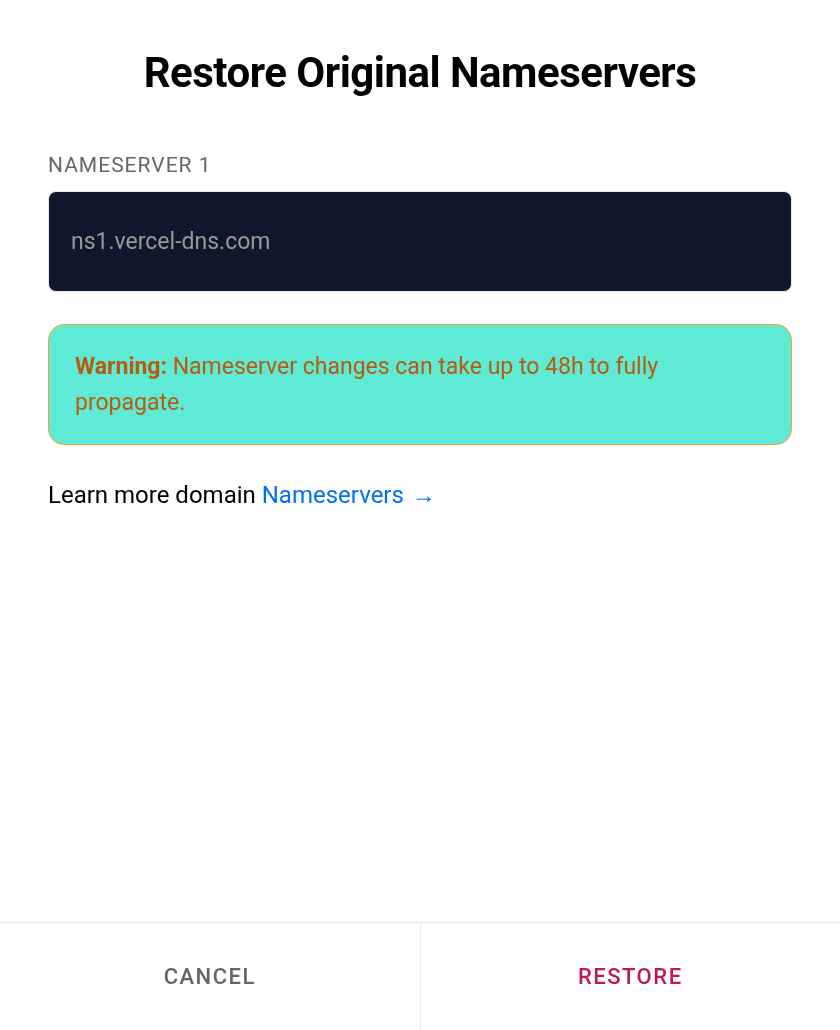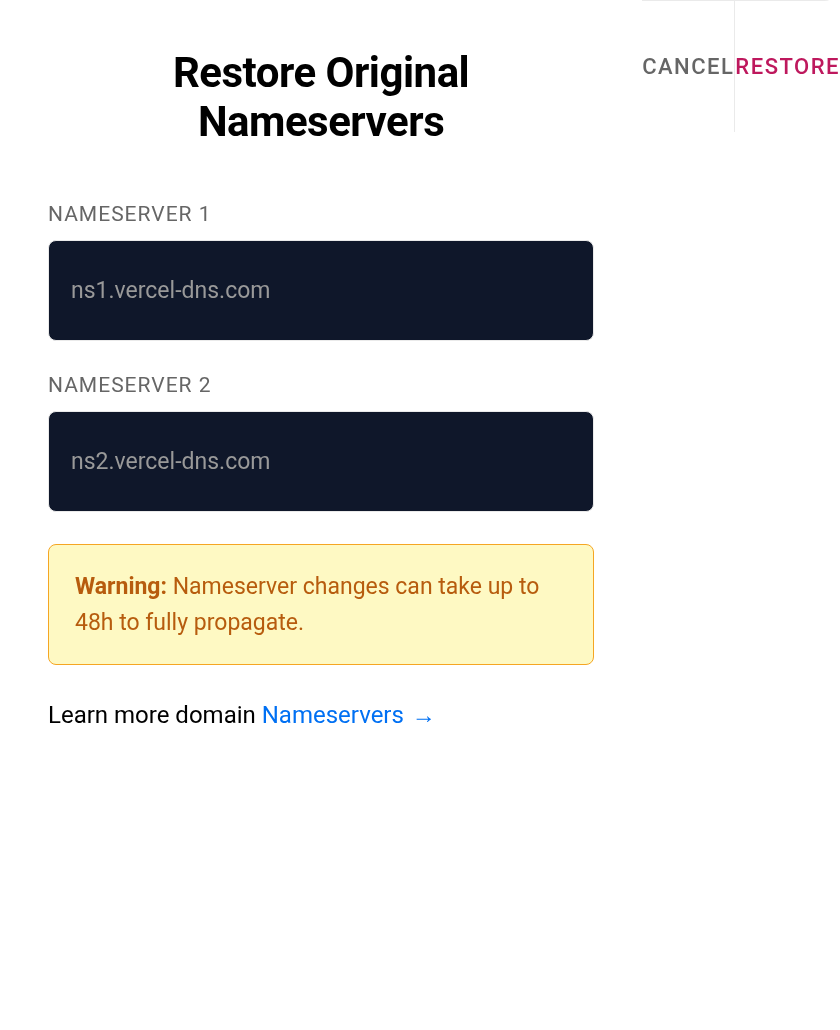--- a/index.html
+++ b/index.html
@@ -12,20 +12,21 @@
       background: #ffffff;
       width: 840px;
       height: 1030px;
       display: flex;
       flex-direction: column;
     }
     .dialog {
       background: #ffffff;
       border-radius: 16px;
       display: flex;
+      flex-direction: column;
       height: 100%;
       overflow: hidden;
     }
     .content {
       padding: 48px 48px 40px 48px;
       flex: 1;
     }
     .title {
       font-size: 42px;
       font-weight: 700;
@@ -54,23 +55,23 @@
       background: #0f172a;
       border: 1px solid #eaeaea;
       border-radius: 8px;
       font-family: inherit;
       outline: none;
     }
     .field-input::placeholder {
       color: #999999;
     }
     .warning-box {
-      background: #fef9c3;
+      background: #5eead4;
       border: 1px solid #f5a623;
-      border-radius: 8px;
+      border-radius: 16px;
       padding: 24px 26px;
       margin-top: 12px;
       margin-bottom: 36px;
     }
     .warning-text {
       font-size: 23px;
       color: #b75c0e;
       line-height: 1.55;
     }
     .warning-text p {
@@ -92,21 +93,21 @@
       cursor: pointer;
       text-align: right;
     }
     .arrow {
       color: #0070f3;
       margin-left: 2px;
     }
     .footer {
       display: flex;
       border-top: 1px solid #eaeaea;
-      height: 132px;
+      height: 108px;
     }
     .footer-btn {
       flex: 1;
       background: transparent;
       border: none;
       font-size: 22px;
       font-weight: 500;
       letter-spacing: 1.5px;
       cursor: pointer;
       font-family: inherit;
@@ -127,24 +128,20 @@
 
 <div class="dialog">
   <div class="content">
     <h1 class="title">Restore Original Nameservers</h1>
 
     <div class="field-group">
       <div class="field-label">NAMESERVER 1</div>
       <input type="text" class="field-input" readonly="" value="ns1.vercel-dns.com" style="">
     </div>
 
-    <div class="field-group">
-      <div class="field-label">NAMESERVER 2</div>
-      <input type="text" class="field-input" readonly="" value="ns2.vercel-dns.com" style="">
-    </div>
 
     <div class="warning-box">
       <div class="warning-text">
         <p>
           <span class="warning-label">Warning:</span><span> Nameserver changes can take up to 48h to fully propagate.</span>
         </p>
       </div>
     </div>
 
     <div class="learn-more">

